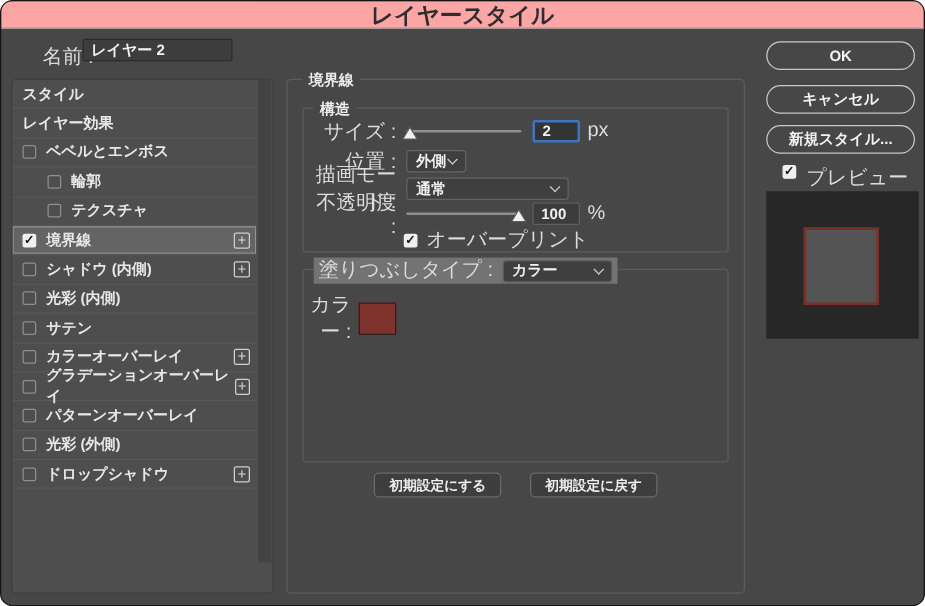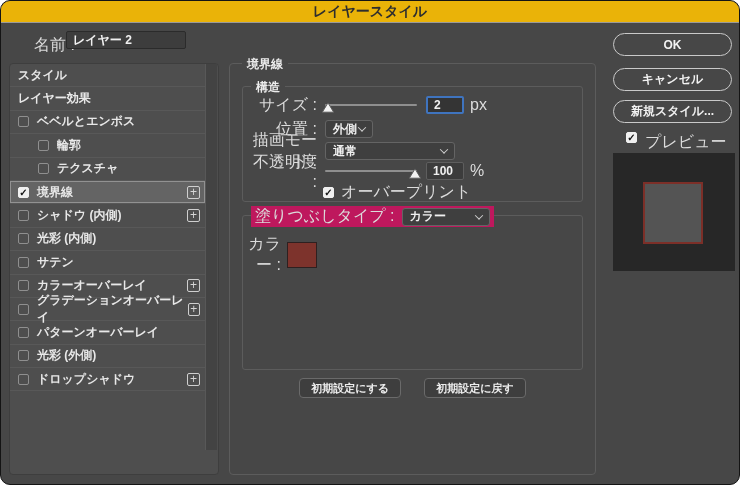--- a/index.html
+++ b/index.html
@@ -1,21 +1,21 @@
 <!DOCTYPE html>
 <html><head>
 <meta charset="utf-8">
 <style>
   * { margin:0; padding:0; box-sizing:border-box; }
   html,body { background:#ffffff; font-family:"Liberation Sans", sans-serif; }
   .dialog { position:relative; width:740px; height:485px; background:#474747;
             border-radius:10px; border:1px solid #141414; overflow:hidden; }
-  .titlebar { height:22px; background:#eab308; border-bottom:1px solid #9a9a9a;
+  .titlebar { height:22px; background:#fca5a5; border-bottom:1px solid #9a9a9a;
               display:flex; align-items:center; justify-content:center;
-              font-size:14px; font-weight:700; color:#2e2e2e; }
+              font-size:18px; font-weight:700; color:#2e2e2e; }
   .lbl { color:#dcdcdc; font-size:16px; font-weight:400; }
   
   .name-label { position:absolute; left:33px; top:34px; }
   .name-input { position:absolute; left:65px; top:30px; width:120px; height:18px;
                 background:#3d3d3d; border:1px solid #2b2b2b; border-radius:2px;
                 color:#f0f0f0; font-size:12px; font-weight:600; padding:0 6px;
                 font-family:"Liberation Sans", sans-serif; }
   
   .sidebar { position:absolute; left:8px; top:62px; width:210px; height:412px;
              background:#4e4e4e; border:1px solid #3e3e3e; border-radius:4px; }
@@ -62,21 +62,21 @@
               font-weight:600; padding:0 6px; font-family:"Liberation Sans", sans-serif; }
   .numfield.focus { background:#343434; border:2px solid #3f74bf; }
   .unit { margin-left:6px; }
   .dd { height:18px; background:#3f3f3f; border:1px solid #646464; border-radius:3px;
         display:flex; align-items:center; padding:0 7px; color:#f0f0f0; font-size:12px;
         font-weight:700; }
   .dd .chev { margin-left:auto; width:6px; height:6px; border-right:1.5px solid #cfcfcf;
               border-bottom:1.5px solid #cfcfcf; transform:rotate(45deg) translate(-1px,-1px); }
   .dd-pos { width:48px; } .dd-blend { width:130px; } .dd-fill { width:88px; }
   .check-row { padding-left:76px; gap:7px; }
-  .fill-legend { position:absolute; top:-10px; left:8px; background:#be185d; padding:0 4px;
+  .fill-legend { position:absolute; top:-10px; left:8px; background:#737373; padding:0 4px;
                  display:flex; align-items:center; gap:7px; }
   .color-row { position:absolute; left:4px; top:18px; display:flex; align-items:center; }
   .color-row .flabel { width:34px; margin-right:6px; }
   .swatch { width:30px; height:26px; background:#7d332c; border:1px solid #2e2020; }
   .panel-buttons { position:absolute; left:0; right:0; top:314px; display:flex;
                    justify-content:center; gap:23px; }
   .pbtn { height:20px; padding:0 11px; background:#3e3e3e; border:1px solid #6a6a6a;
           border-radius:4px; color:#ededed; font-size:11px; font-weight:700;
           display:flex; align-items:center; font-family:"Liberation Sans", sans-serif; }
   

